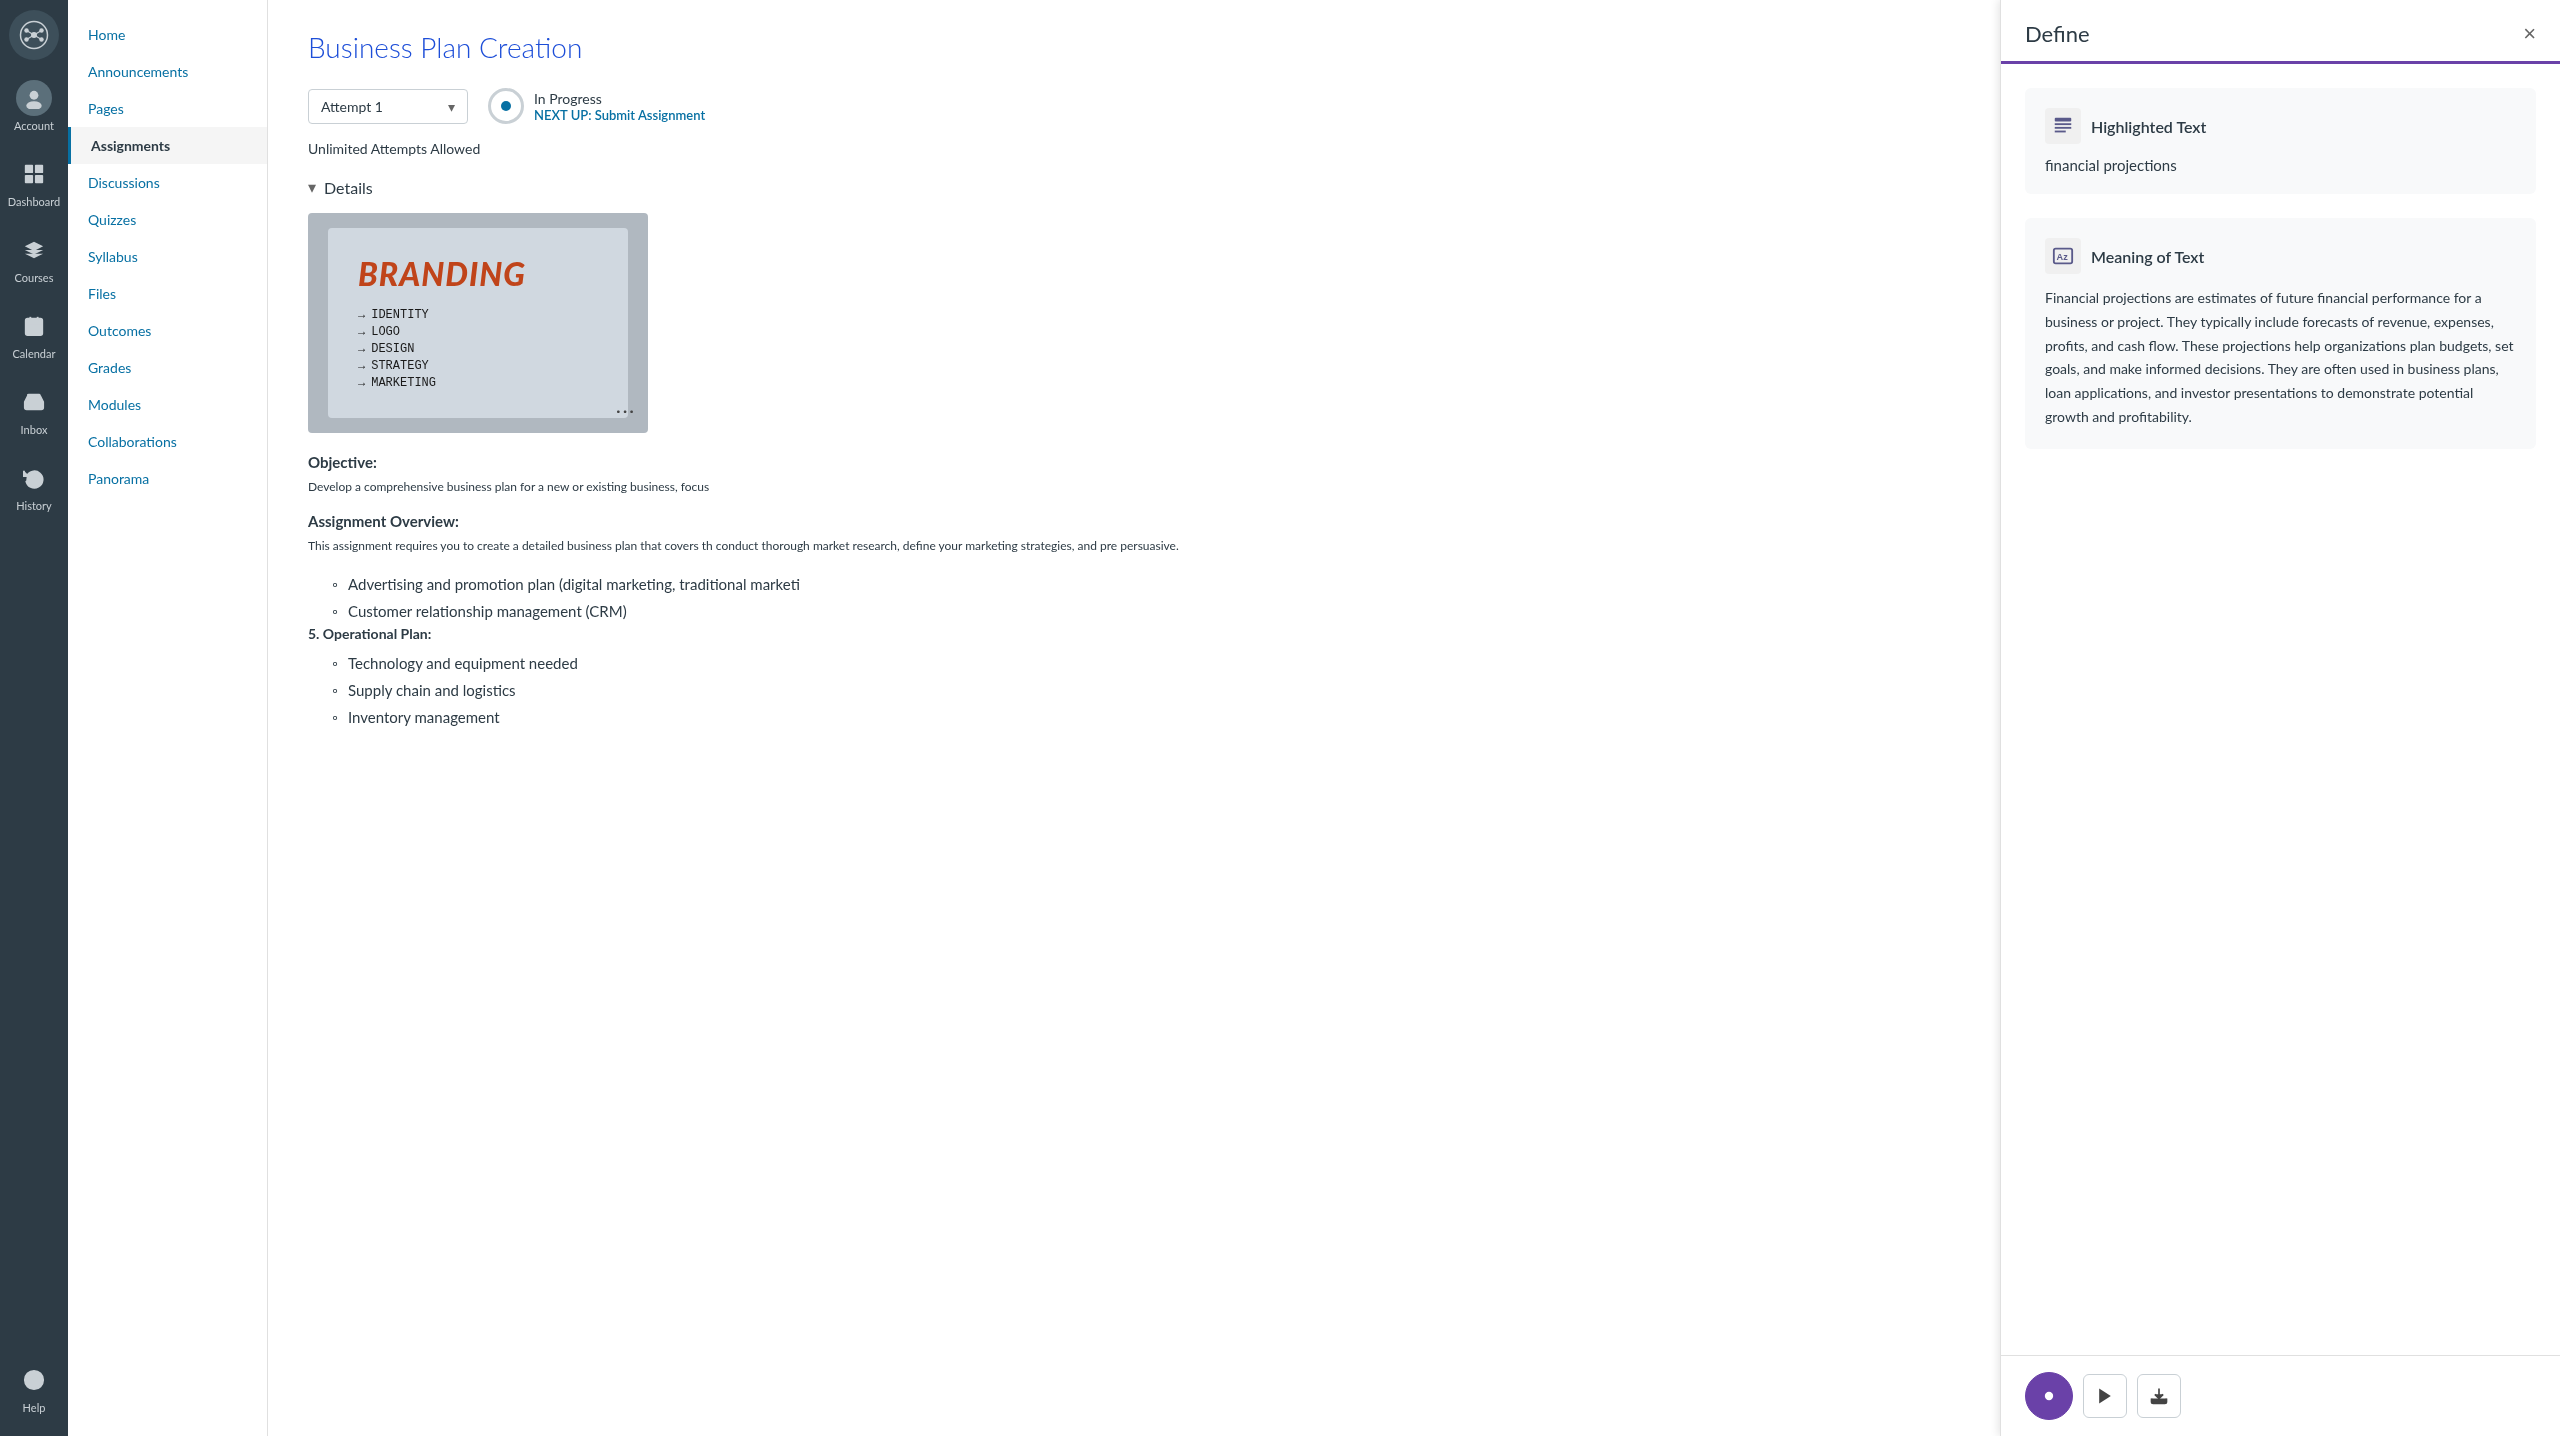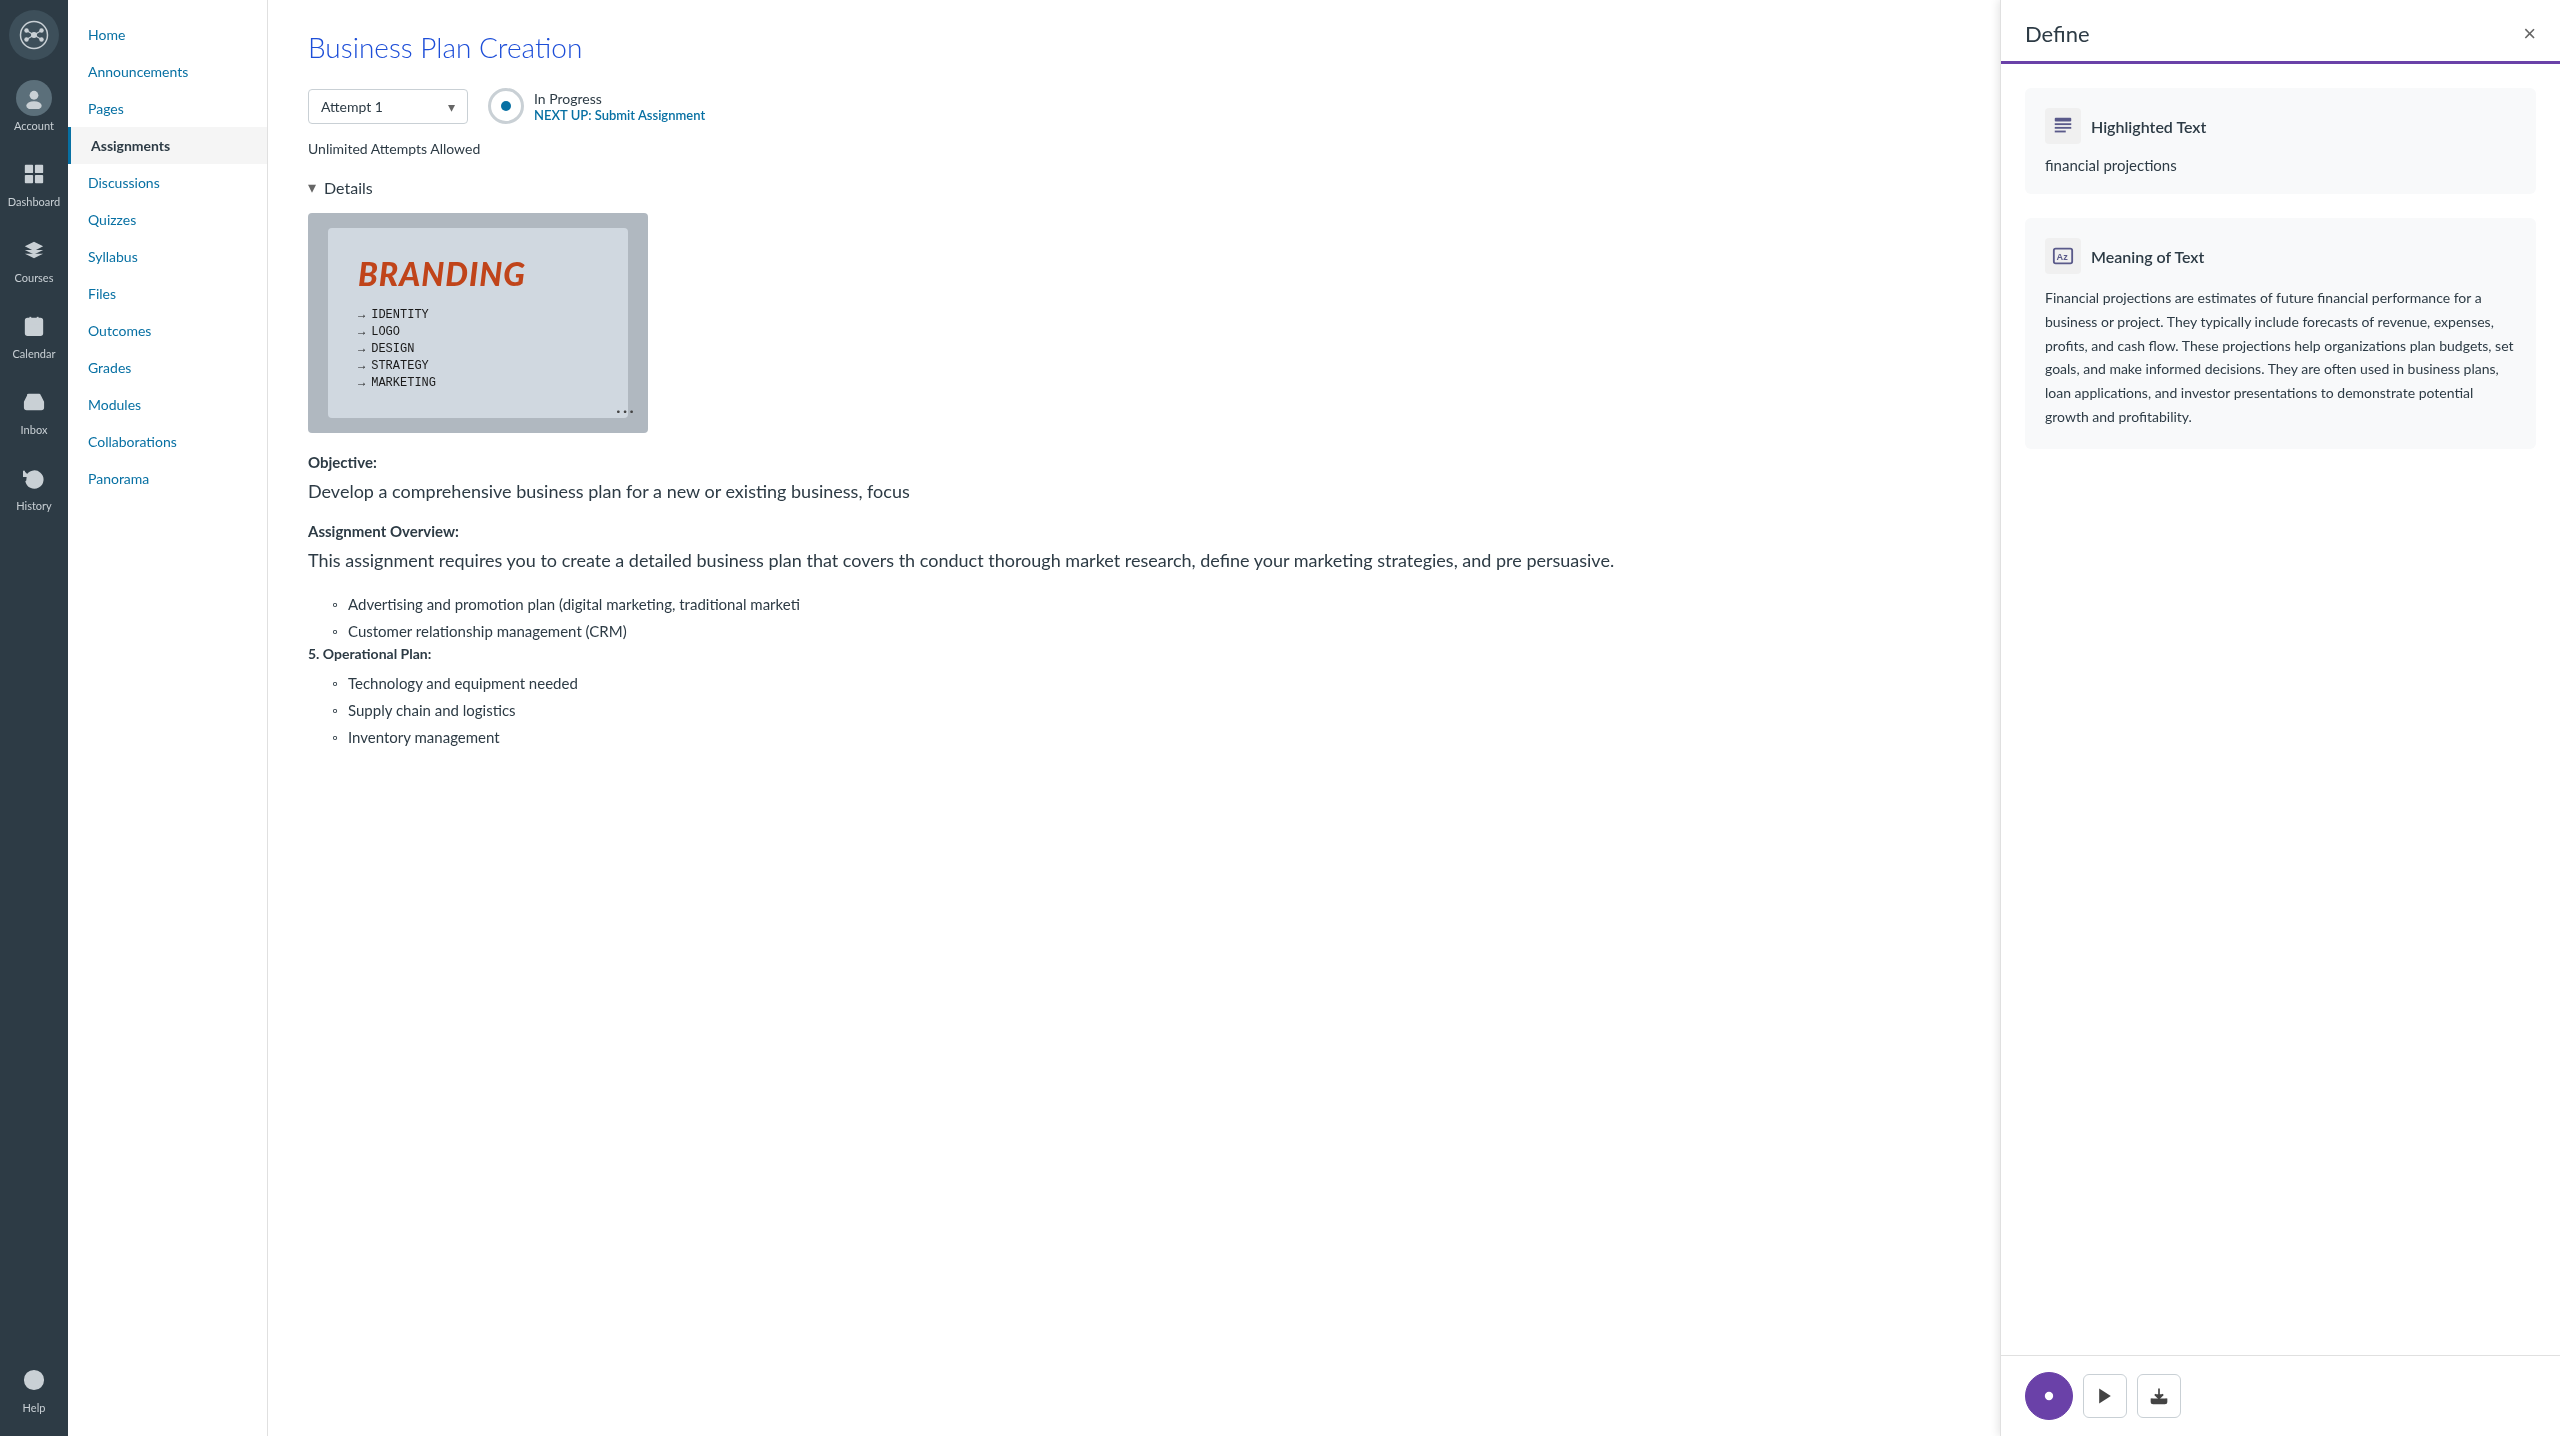--- a/index.html
+++ b/index.html
@@ -192,21 +192,21 @@
       position: absolute;
       bottom: 12px;
       right: 12px;
       color: #444;
       font-size: 18px;
       cursor: pointer;
       letter-spacing: 2px;
     }
 
     .section-heading { font-weight: 700; font-size: 15px; color: #2d3b45; margin-bottom: 6px; }
-    .section-text { font-size: 18px; color: #2d3b45; line-height: 1.6; margin-bottom: 16px; }
+    .section-text { font-size: 12px; color: #2d3b45; line-height: 1.6; margin-bottom: 16px; }
     .list-item-text { font-size: 15px; color: #2d3b45; line-height: 1.8; margin-left: 24px; }
     .list-item-text li { list-style: none; position: relative; padding-left: 16px; }
     .list-item-text li::before { content: '◦'; position: absolute; left: 0; }
     .numbered-section { font-size: 14px; color: #2d3b45; margin-bottom: 8px; }
 
     
     .define-panel {
       width: 560px;
       background: #fff;
       border-left: 1px solid #e0e0e0;

